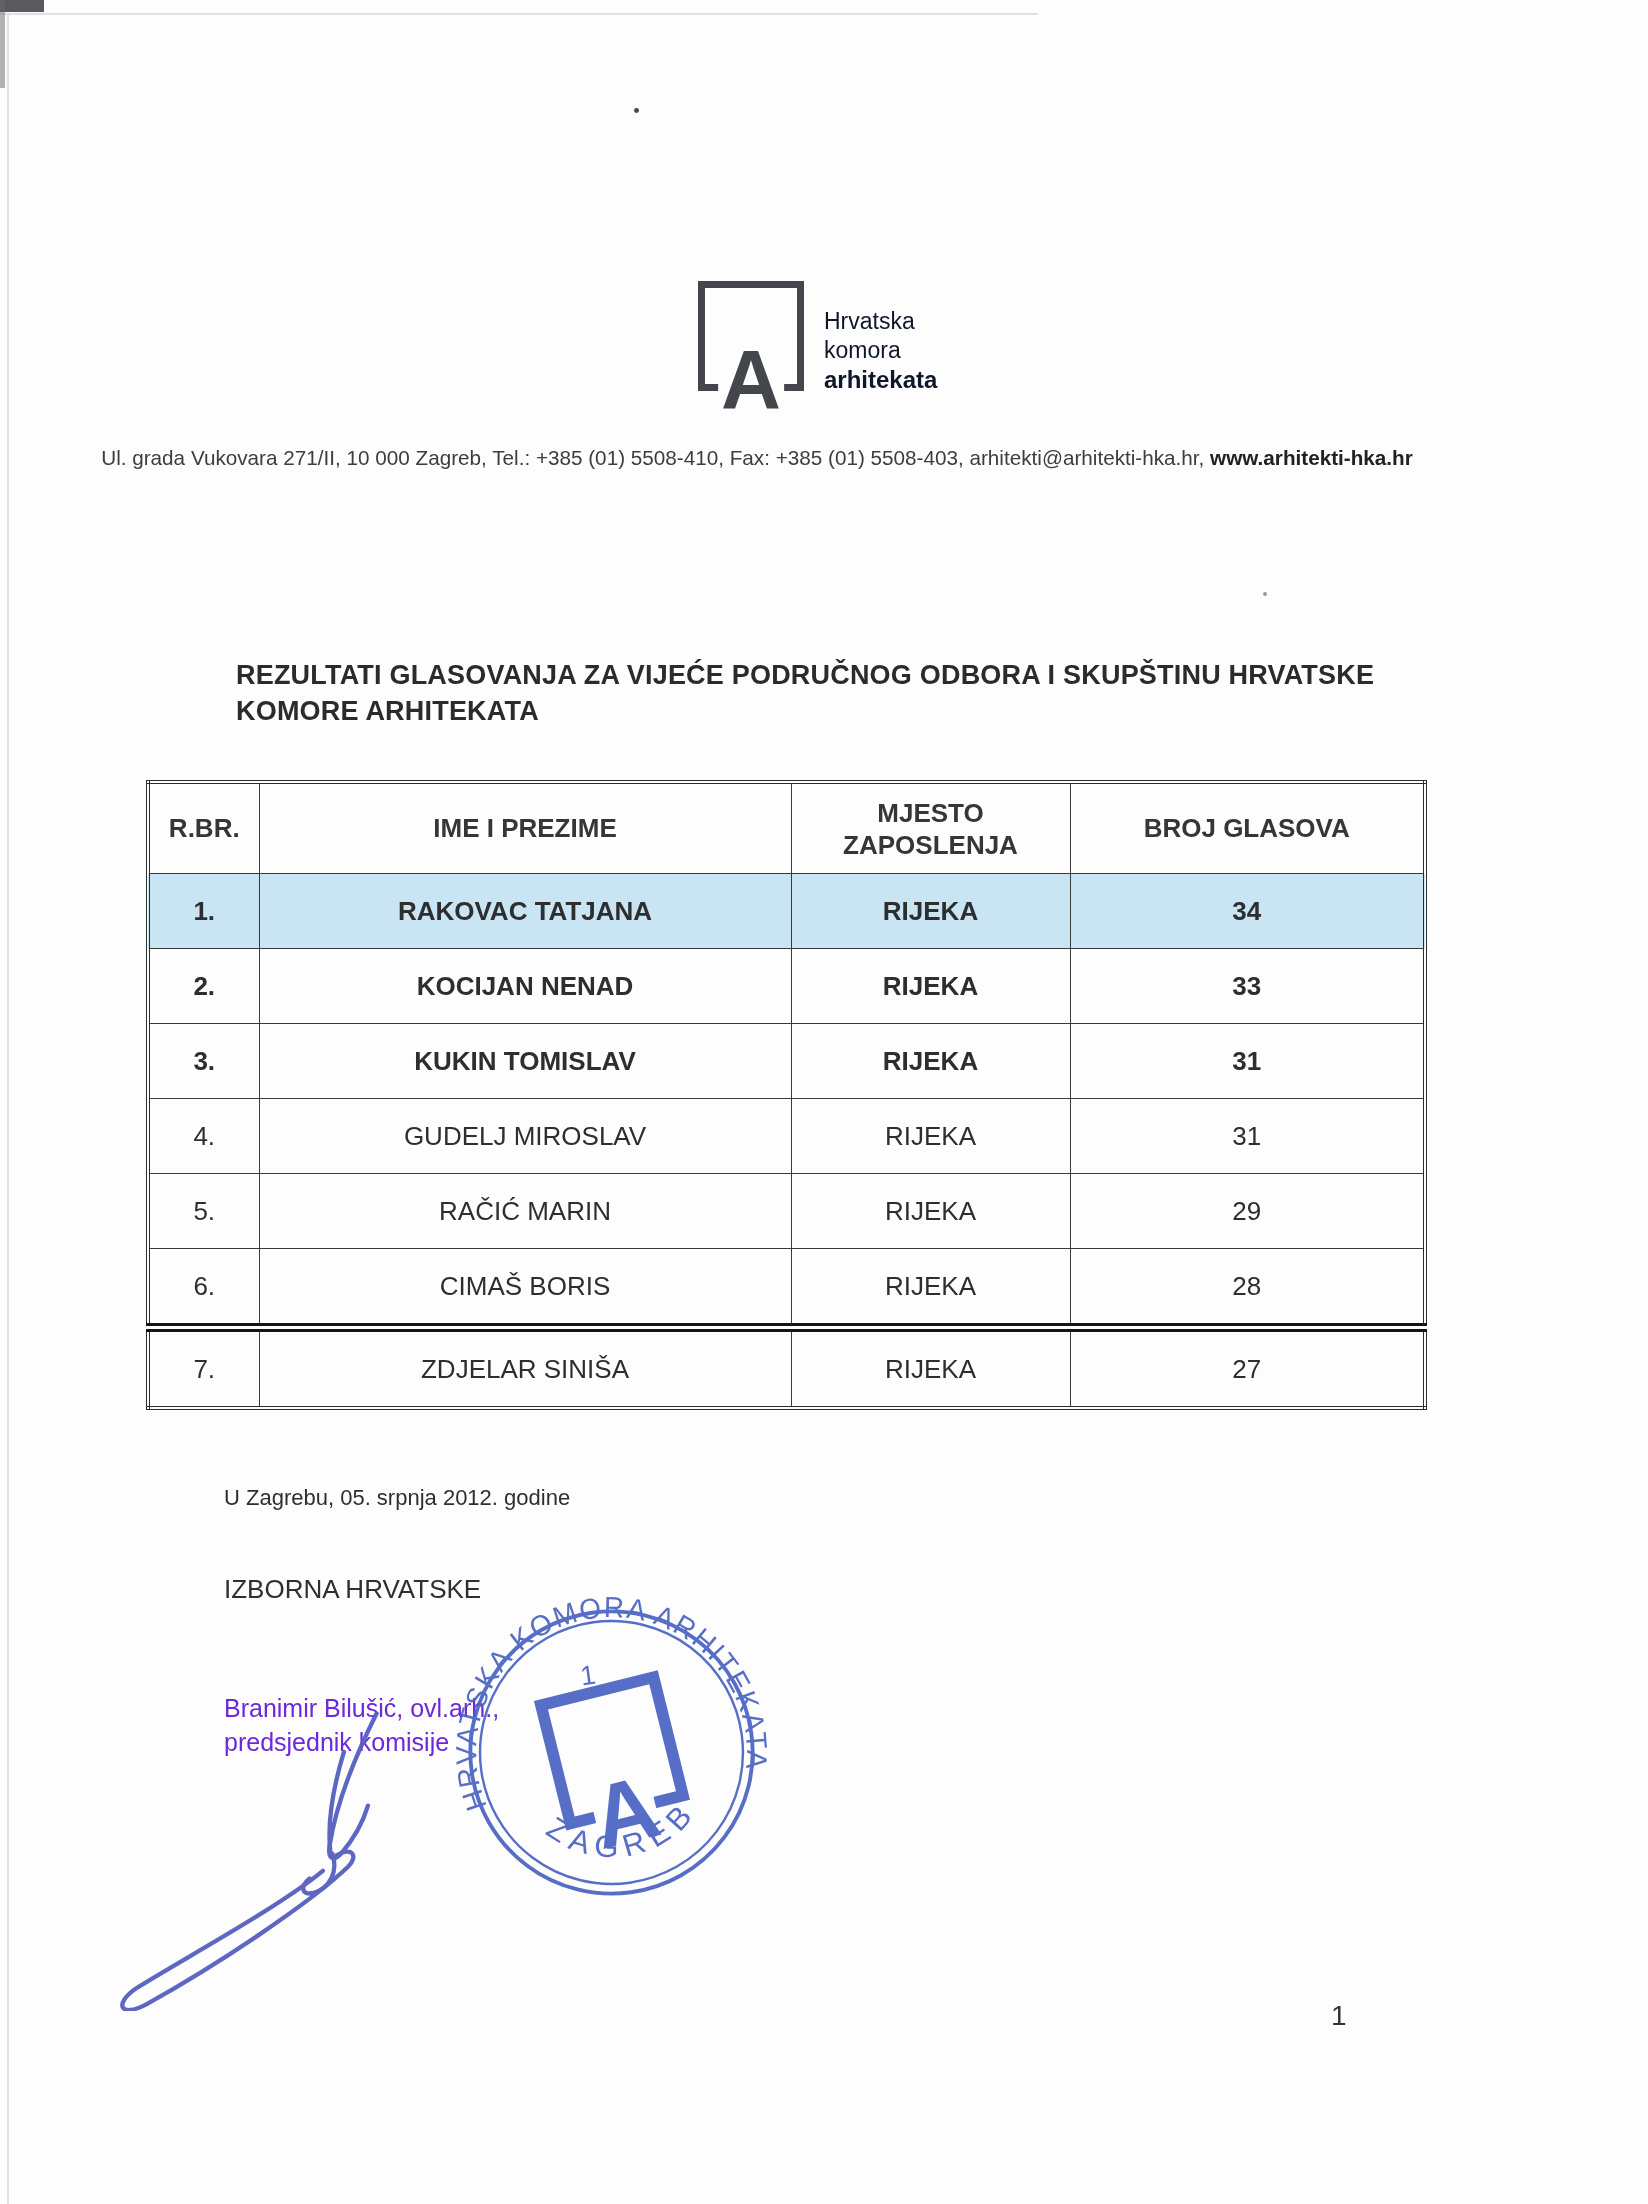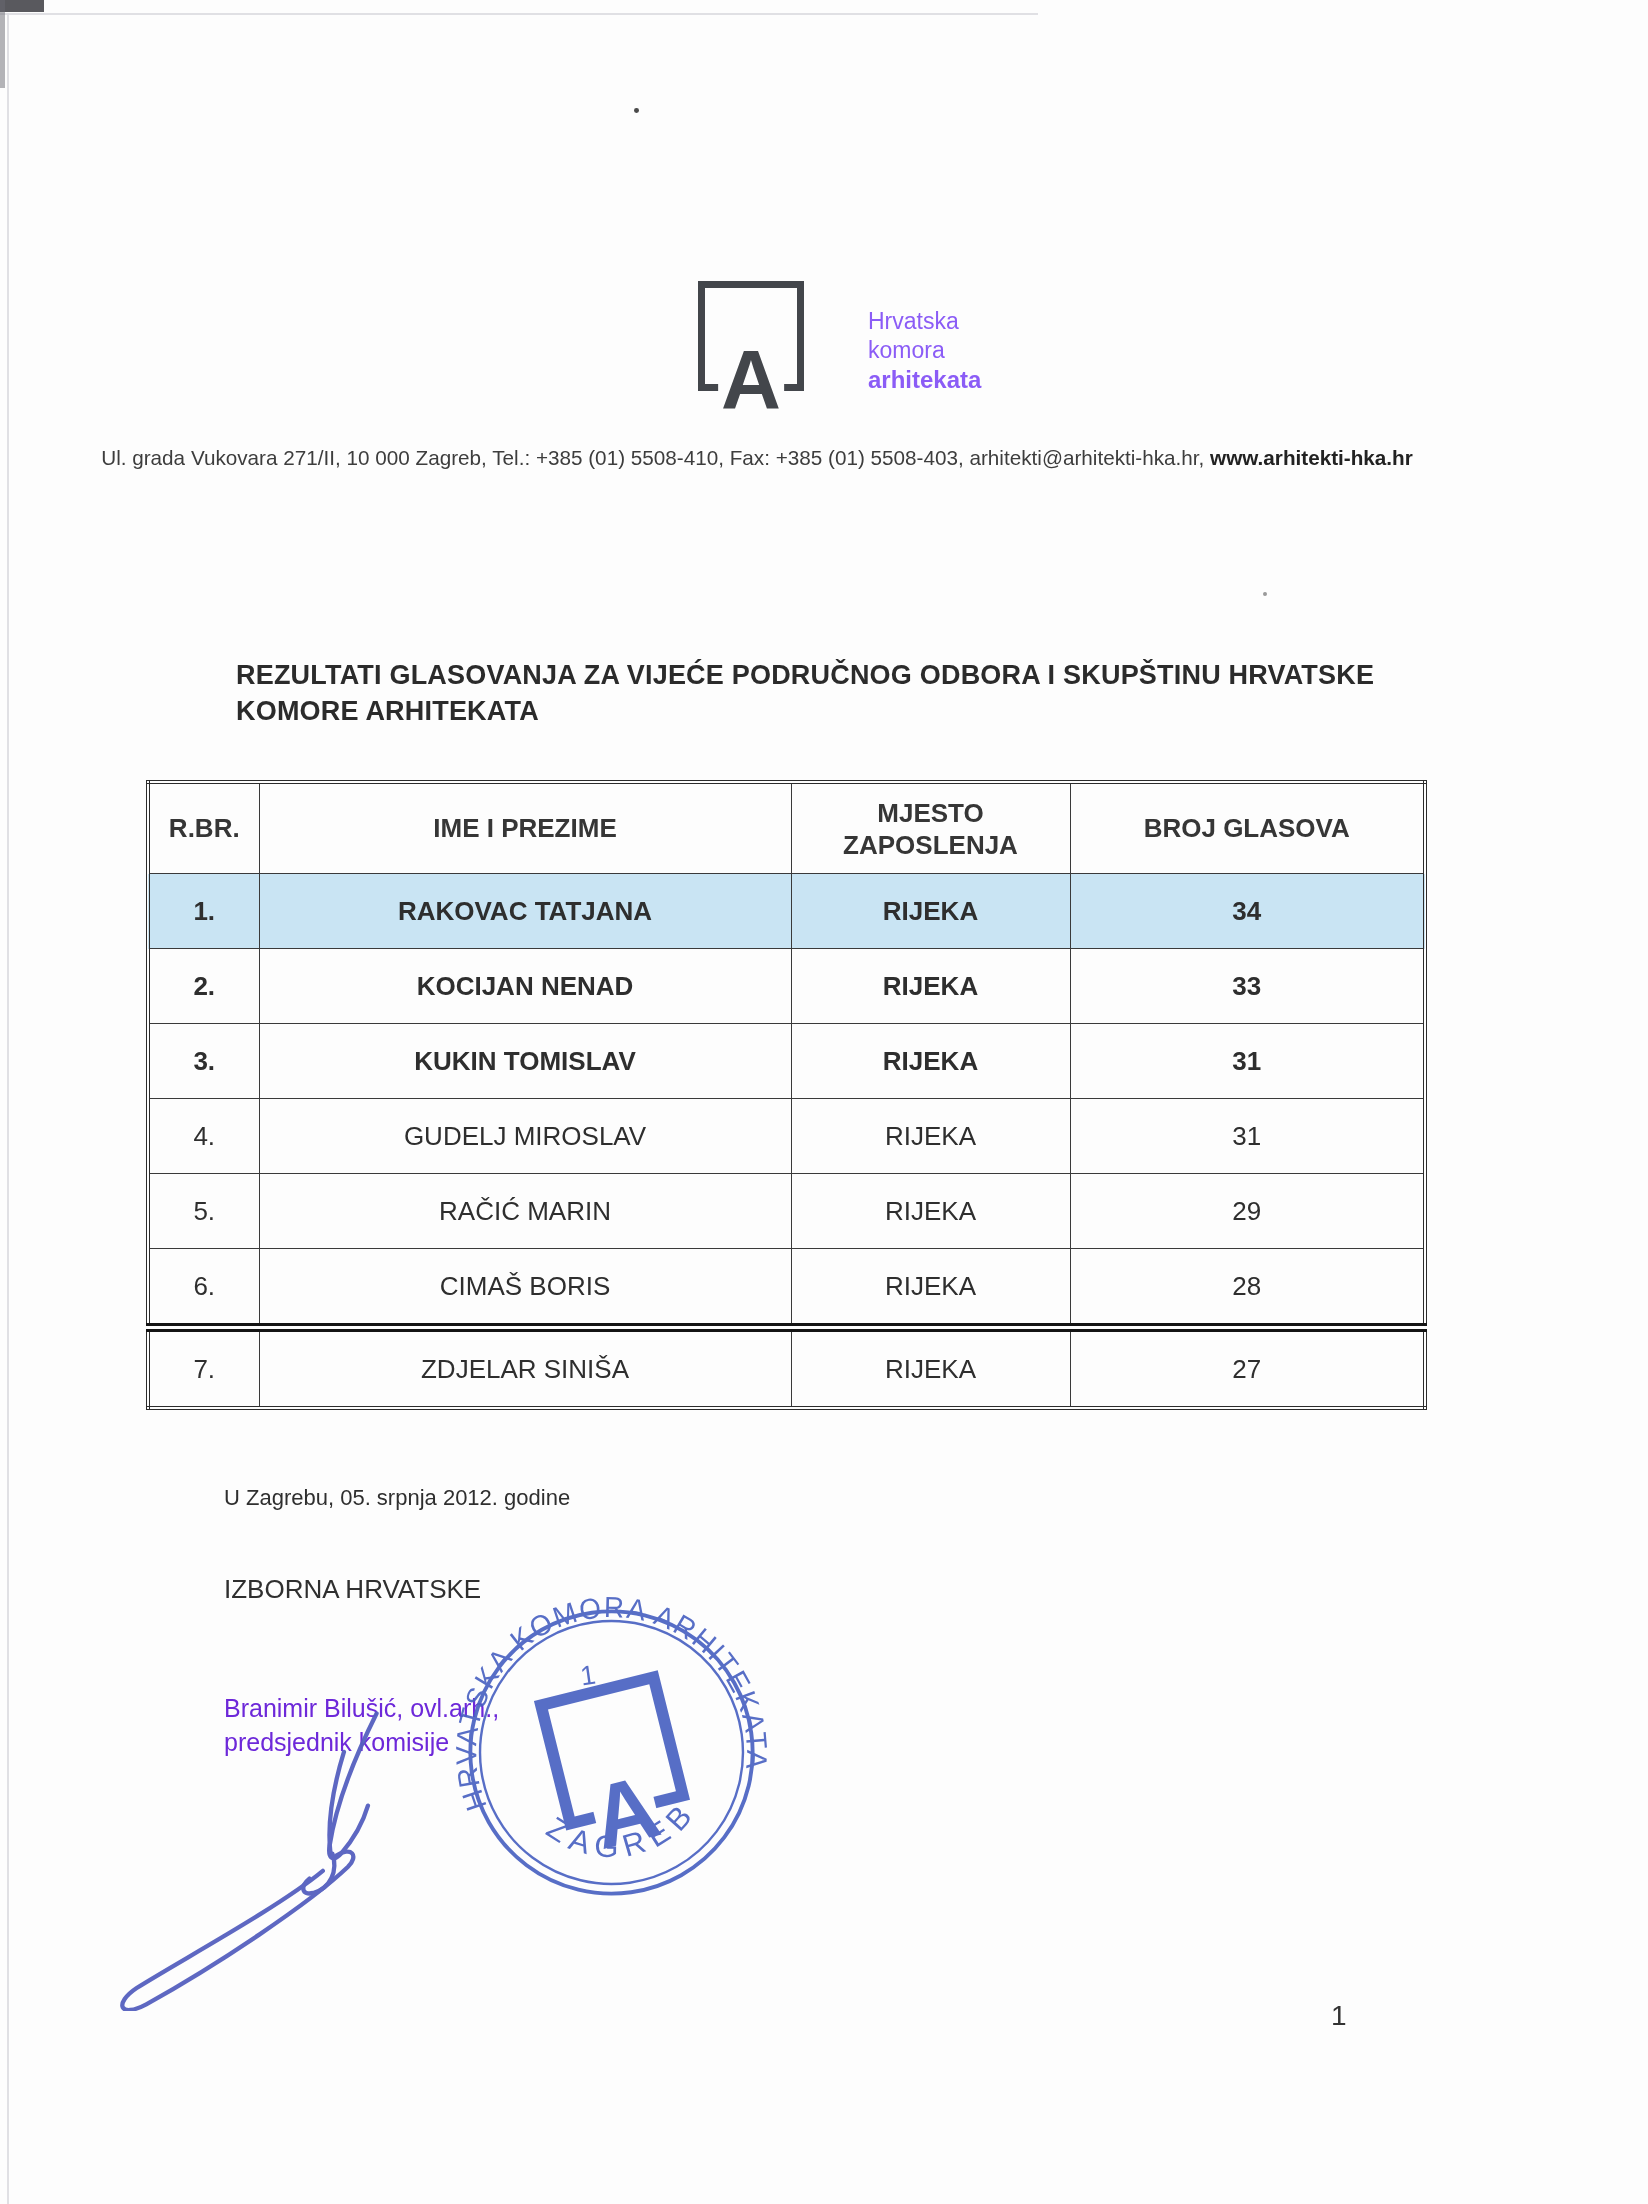--- a/index.html
+++ b/index.html
@@ -16,21 +16,21 @@
   .corner-sliver{position:absolute;left:0;top:0;width:4.8px;height:88px;background:#6a6a72;opacity:.5;}
   .speck1{position:absolute;left:634px;top:108px;width:4.8px;height:4.8px;border-radius:50%;background:#4a4a4a;}
   .speck2{position:absolute;left:1263px;top:592px;width:3.8px;height:3.8px;border-radius:50%;background:#9a9a9a;}
   
   .logo-box{position:absolute;left:698px;top:281px;width:92px;height:96px;border:7.7px solid #43464b;}
   .logo-a{
     position:absolute;left:50%;bottom:-38px;transform:translateX(-50%);
     font-size:83px;font-weight:bold;line-height:1;color:#43464b;
     background:#fdfdfd;padding:0 2.9px;
   }
-  .logo-text{position:absolute;left:868px;top:307px;font-size:23px;line-height:29px;color:#8b5cf6;}
+  .logo-text{position:absolute;left:824px;top:307px;font-size:23px;line-height:29px;color:#0f172a;}
   .logo-text .l3{font-weight:bold;font-size:24px;}
   
   .address{position:absolute;left:0;top:446px;width:1514px;text-align:center;font-size:20.7px;color:#3d3d3d;}
   .address .web{font-weight:bold;color:#222;}
   
   .red-heading{
     position:absolute;left:224px;top:551px;display:inline-block;
     font-size:29px;font-weight:bold;color:#ee5f63;
     border-bottom:2.9px solid #ee5f63;padding-bottom:4.8px;letter-spacing:0.5px;
   }

